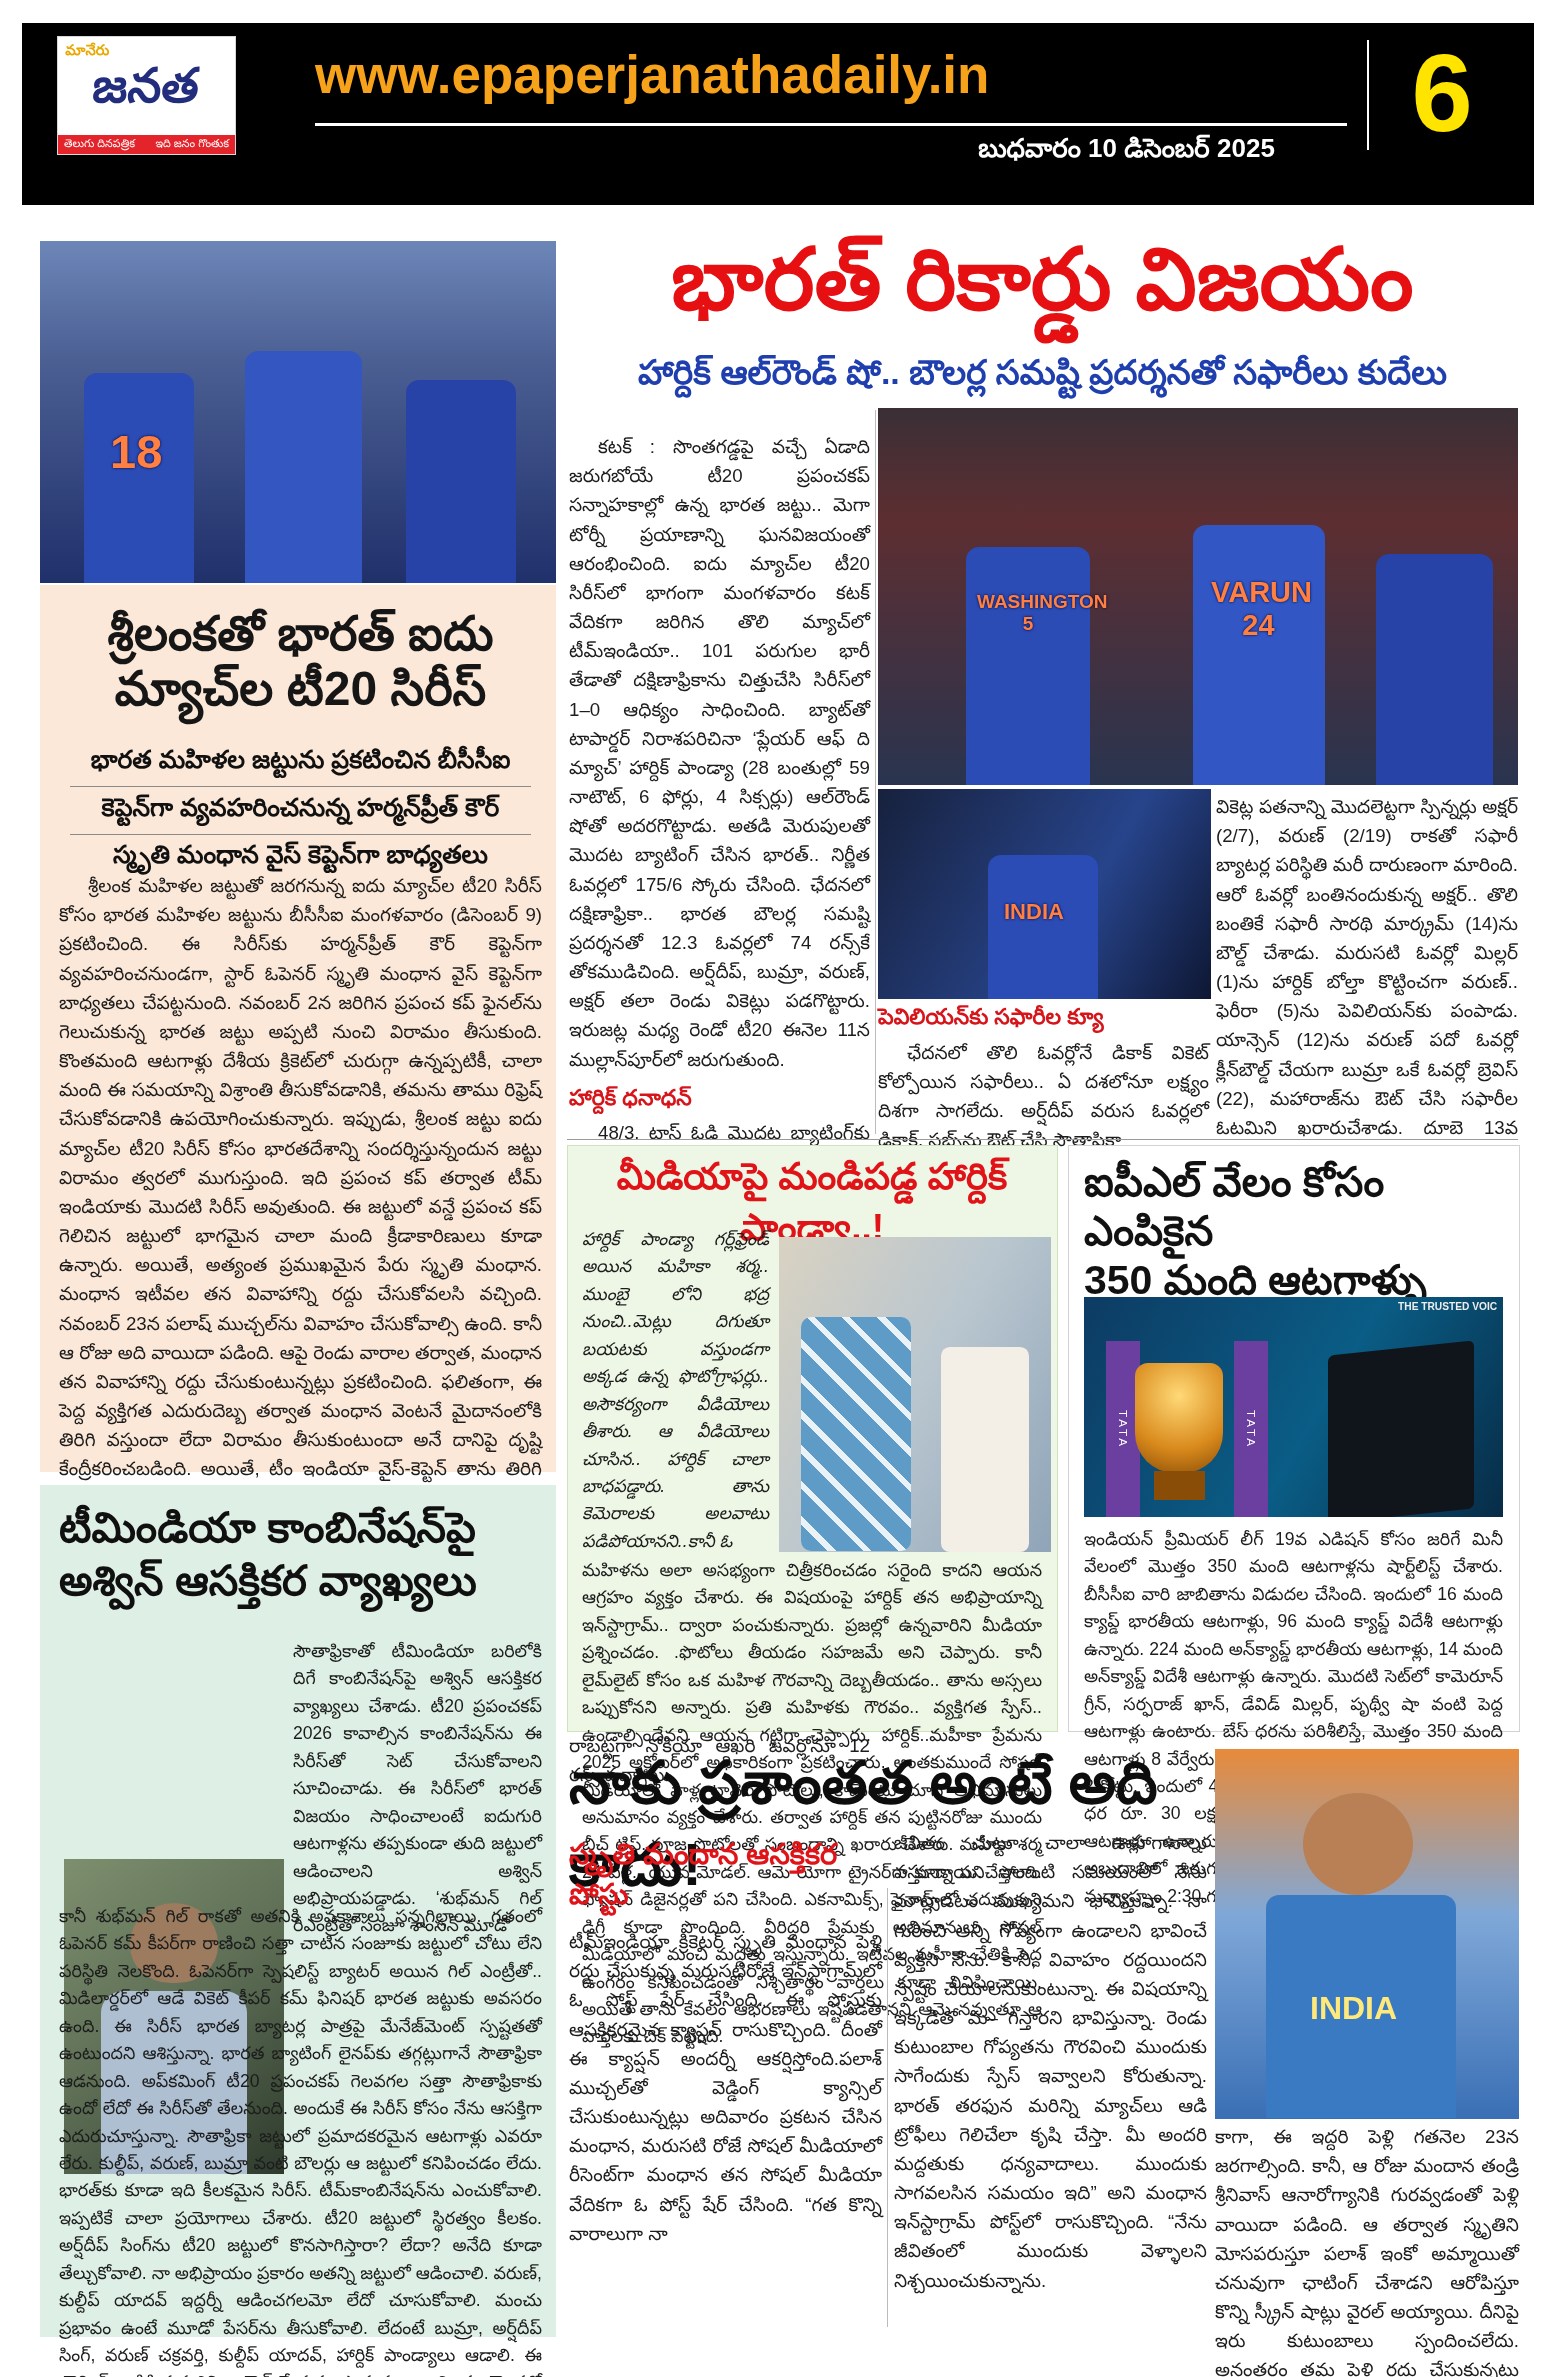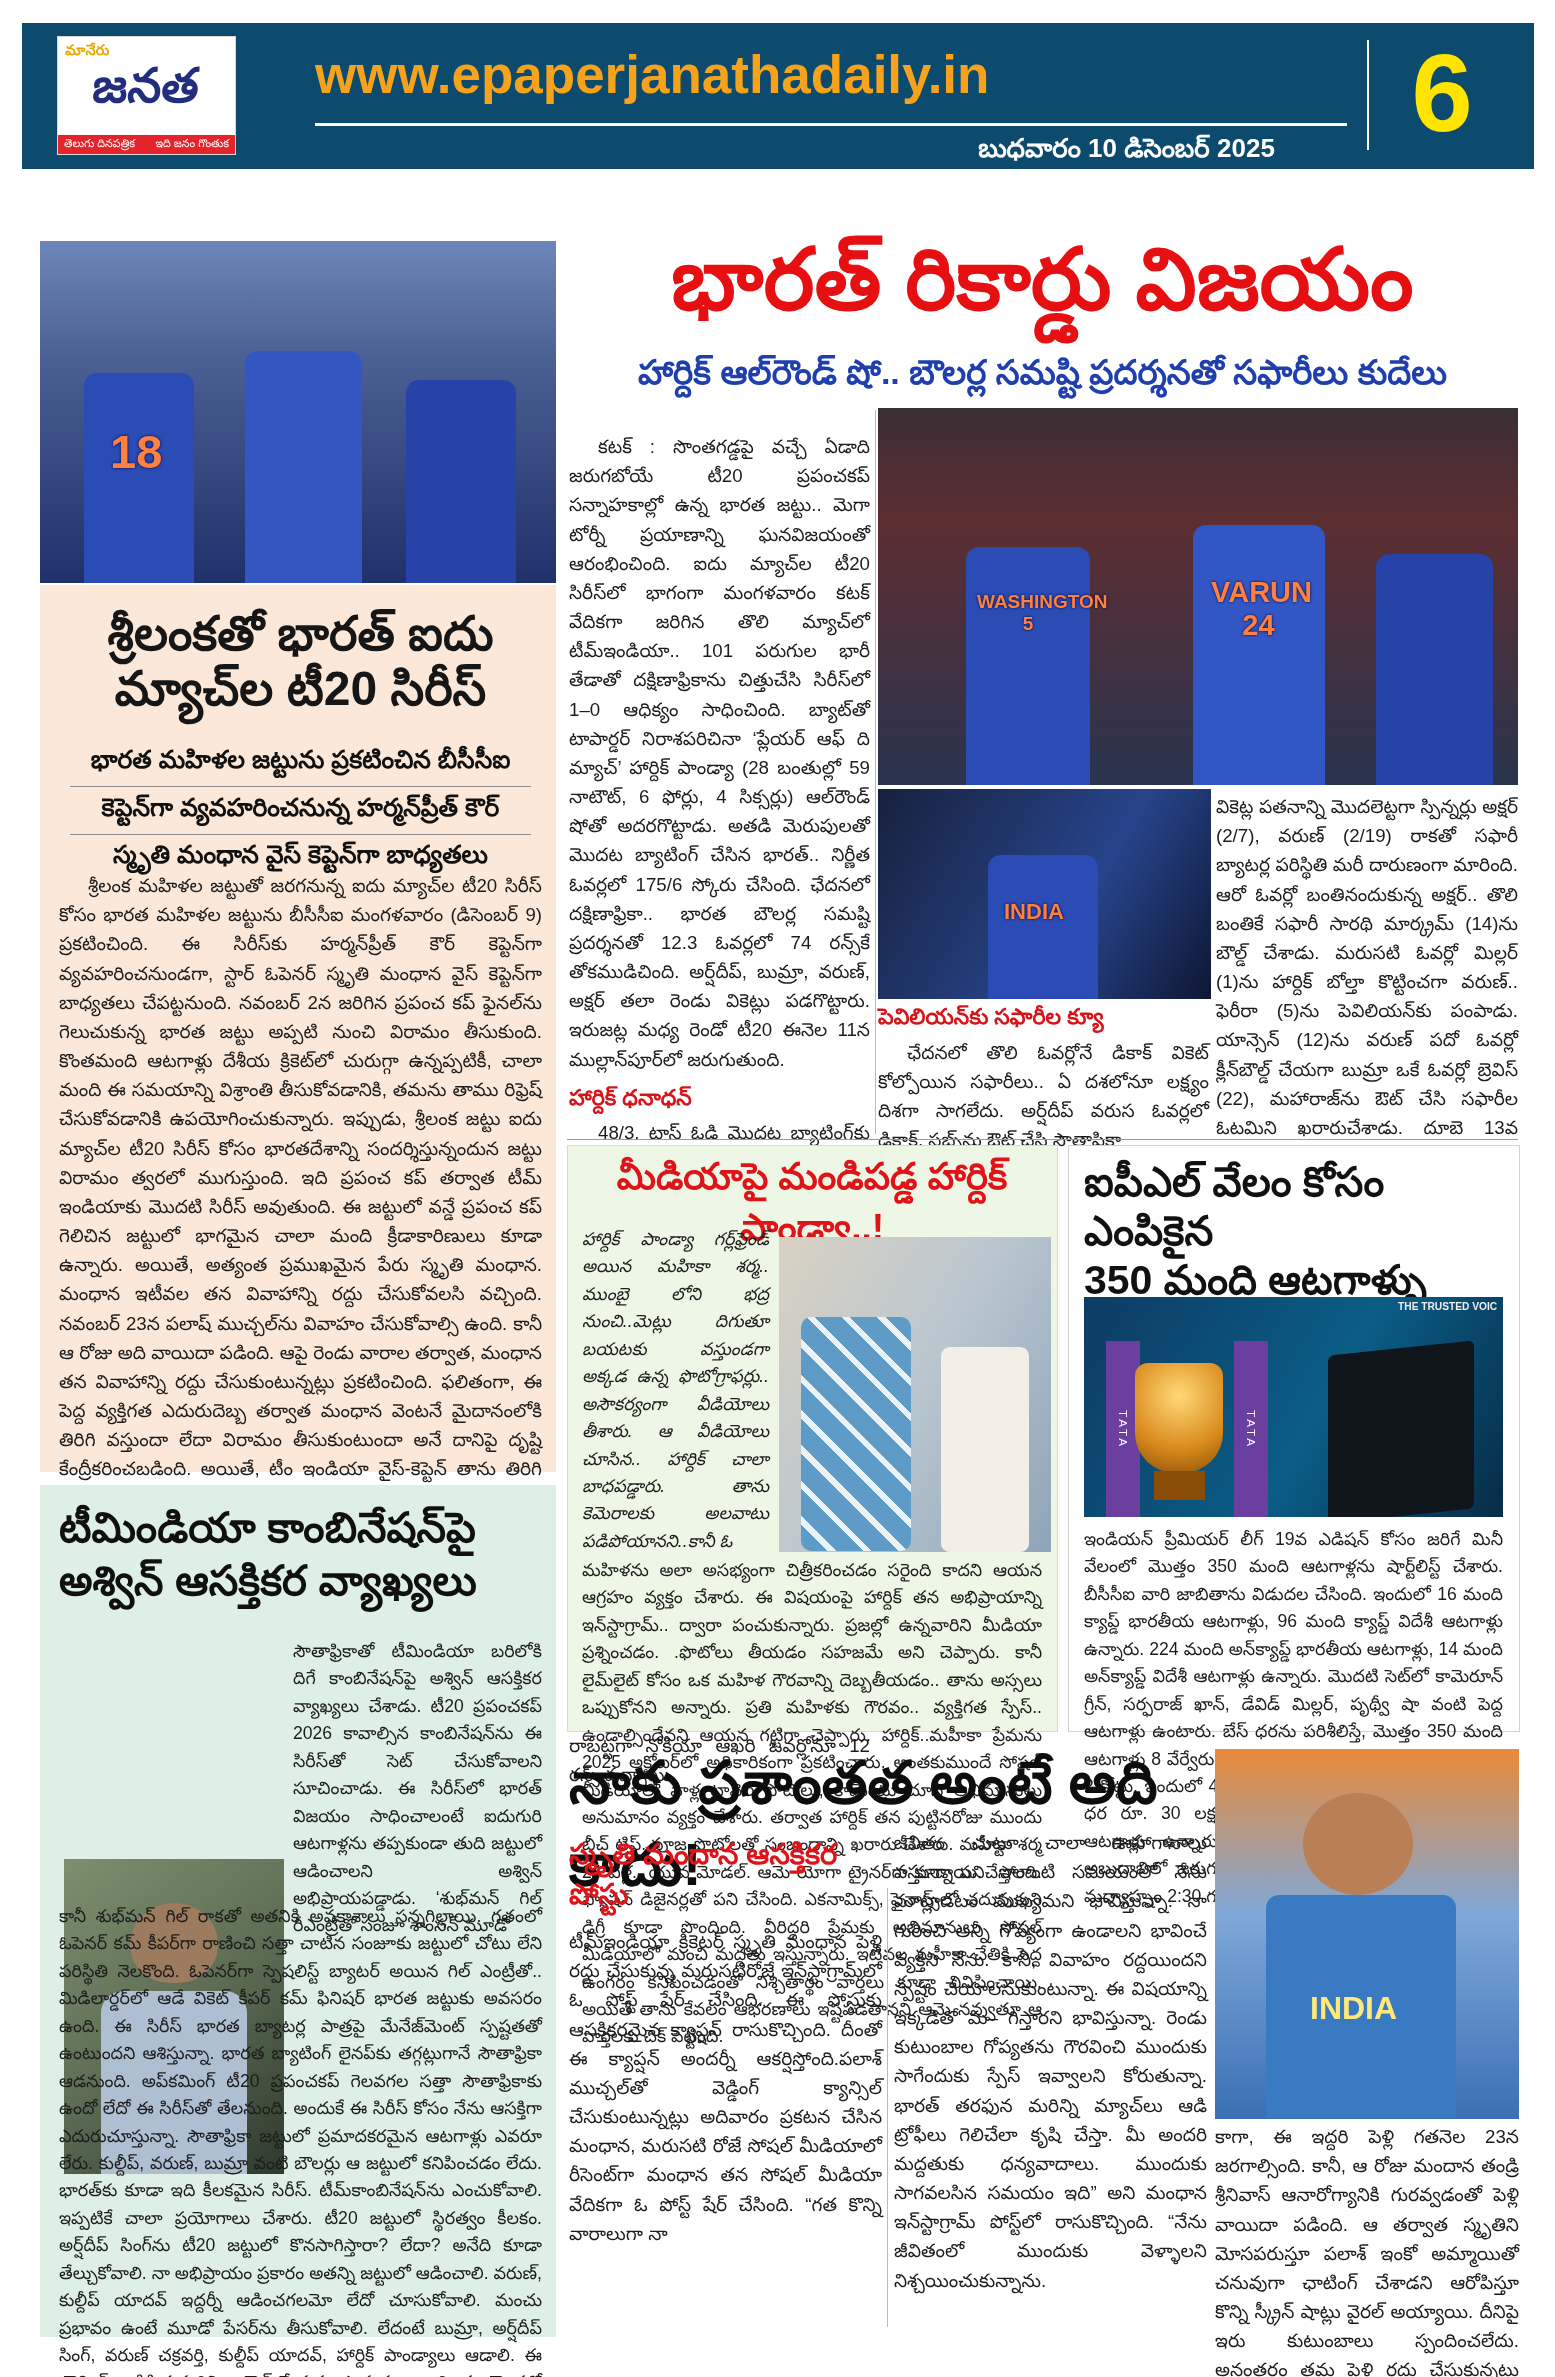--- a/index.html
+++ b/index.html
@@ -1,20 +1,20 @@
 <!DOCTYPE html>
 <html style="font-size:11.7px"><head>
 <meta charset="utf-8">
 <style>
   html,body{margin:0;padding:0;background:#ffffff;}
   .page{position:relative;width:1556px;height:2377px;background:#ffffff;overflow:hidden;
         font-family:"Liberation Sans","DejaVu Sans",sans-serif;color:#222;}
   .abs{position:absolute;}
   
-  .banner{left:22px;top:23.4px;width:1512px;height:146px;background:#0c4a6e;}
+  .banner{left:22px;top:23.4px;width:1512px;height:182px;background:#000000;}
   .logo-box{left:57px;top:37px;width:177px;height:117px;background:#ffffff;border:0.7px solid #d8d8d8;
             display:flex;flex-direction:column;align-items:center;justify-content:flex-start;}
   .logo-top{font-size:14.6px;color:#e8a800;font-weight:bold;align-self:flex-start;padding:4.4px 0 0 7.3px;}
   .logo-name{font-size:48px;font-weight:bold;color:#232d7d;line-height:1.0;transform:skewX(-6deg);}
   .logo-strip{margin-top:auto;width:100%;background:#e3242b;color:#fff;font-size:11px;
               display:flex;justify-content:space-between;padding:2.2px 5.9px;box-sizing:border-box;}
   .url{left:315px;top:44px;width:966px;text-align:left;font-size:53px;font-weight:bold;color:#f7a21b;}
   .banner-line{left:315px;top:123px;width:1032px;height:2.2px;background:#ffffff;}
   .banner-date{left:907px;top:133px;width:439px;text-align:center;font-size:26px;font-weight:bold;color:#ffffff;}
   .banner-vline{left:1367px;top:40px;width:1.5px;height:110px;background:#ffffff;}

